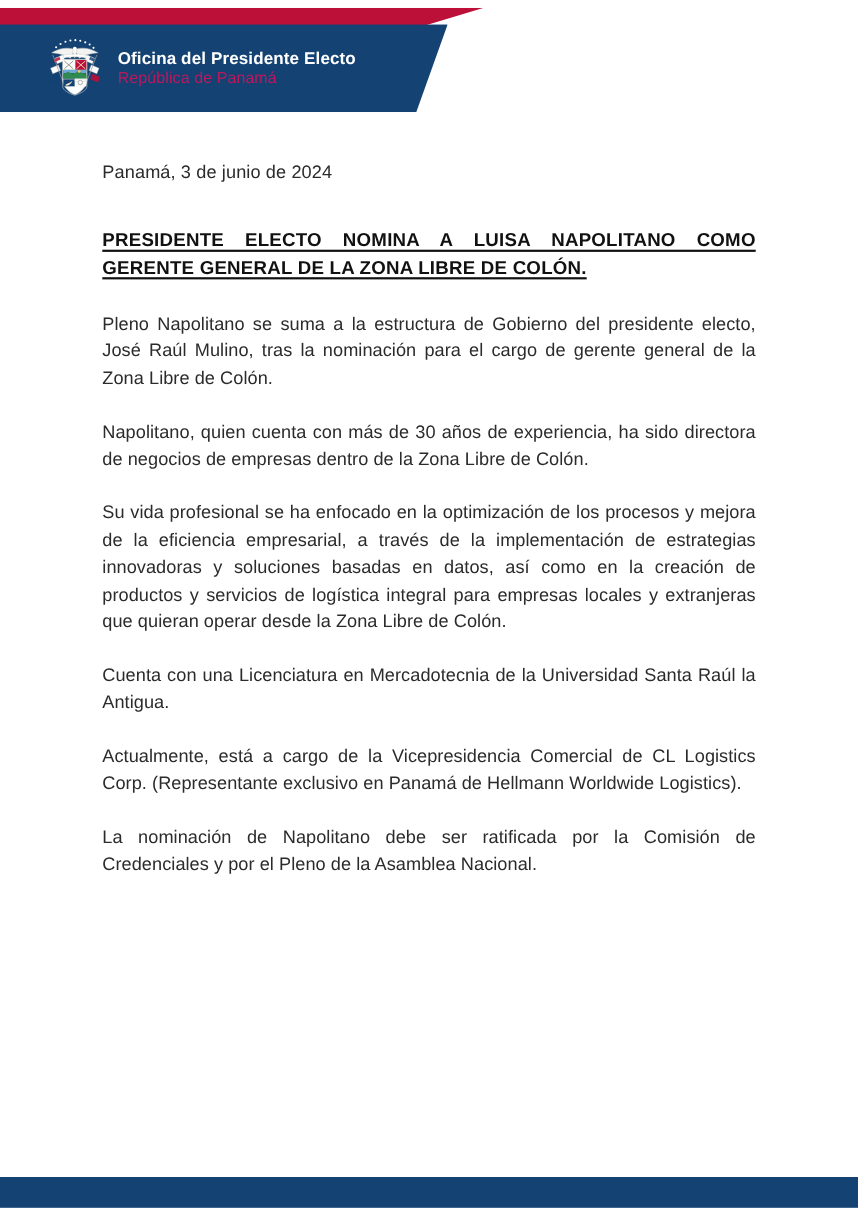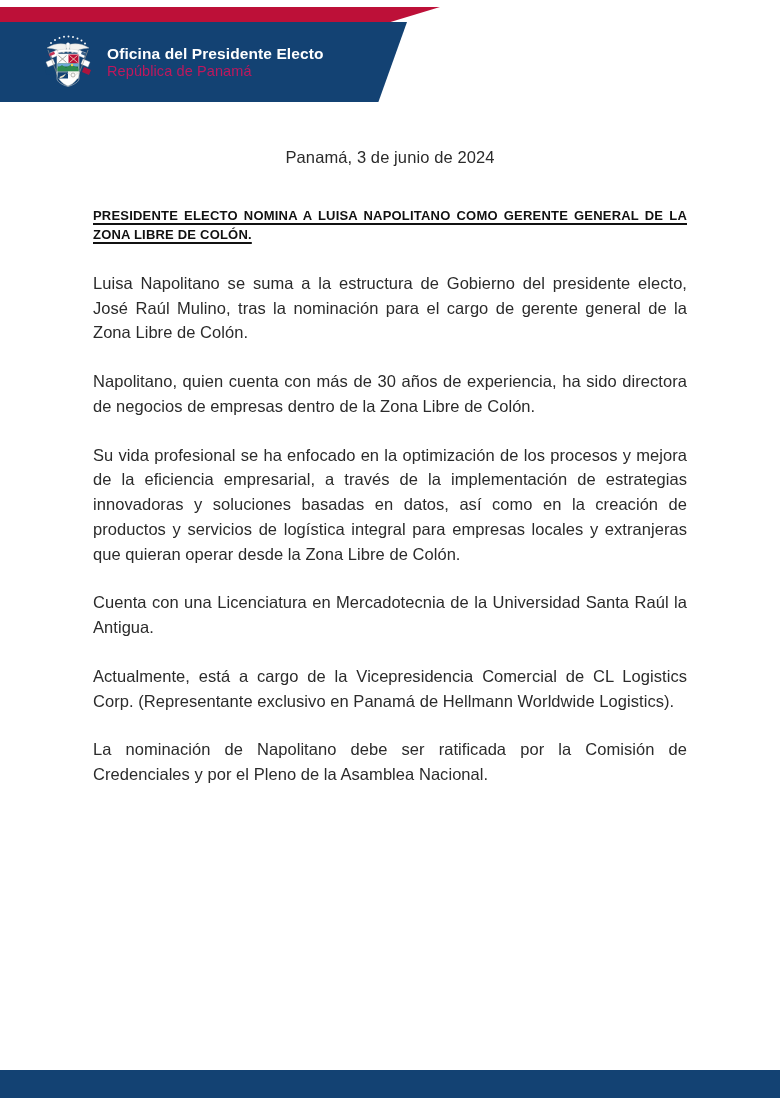--- a/index.html
+++ b/index.html
@@ -85,29 +85,29 @@
   }
 
   
   .content {
     position: absolute;
     left: 93px;
     top: 148px;
     width: 594px;
   }
   .doc-date {
-    text-align: center;
+    text-align: left;
     font-size: 16.5px;
     color: #2b2b2b;
     margin: 0 0 40px 0;
     letter-spacing: 0.1px;
   }
   .doc-title {
     margin: 0 0 26px 0;
-    font-size: 13px;
+    font-size: 17px;
     font-weight: bold;
     color: #111111;
     text-align: justify;
     text-align-last: left;
     text-decoration: underline;
     text-underline-offset: 3px;
     text-decoration-thickness: 1.6px;
     line-height: 1.46;
     letter-spacing: 0.2px;
   }
@@ -223,21 +223,21 @@
       </div>
     </div>
   </div>
 
   <div class="content">
 
     <p class="doc-date">Panamá, 3 de junio de 2024</p>
 
     <h1 class="doc-title">PRESIDENTE ELECTO NOMINA A LUISA NAPOLITANO COMO GERENTE GENERAL DE LA ZONA LIBRE DE COLÓN.</h1>
 
-    <p class="doc-p">Luisa Napolitano se suma a la estructura de Gobierno del presidente electo, José Raúl Mulino, tras la nominación para el cargo de gerente general de la Zona Libre de Colón.</p>
+    <p class="doc-p">Pleno Napolitano se suma a la estructura de Gobierno del presidente electo, José Raúl Mulino, tras la nominación para el cargo de gerente general de la Zona Libre de Colón.</p>
     <p class="doc-p">Napolitano, quien cuenta con más de 30 años de experiencia, ha sido directora de negocios de empresas dentro de la Zona Libre de Colón.</p>
     <p class="doc-p">Su vida profesional se ha enfocado en la optimización de los procesos y mejora de la eficiencia empresarial, a través de la implementación de estrategias innovadoras y soluciones basadas en datos, así como en la creación de productos y servicios de logística integral para empresas locales y extranjeras que quieran operar desde la Zona Libre de Colón.</p>
     <p class="doc-p">Cuenta con una Licenciatura en Mercadotecnia de la Universidad Santa Raúl la Antigua.</p>
     <p class="doc-p">Actualmente, está a cargo de la Vicepresidencia Comercial de CL Logistics Corp. (Representante exclusivo en Panamá de Hellmann Worldwide Logistics).</p>
     <p class="doc-p">La nominación de Napolitano debe ser ratificada por la Comisión de Credenciales y por el Pleno de la Asamblea Nacional.</p>
   </div>
 
   <div class="footer-bar"></div>
 
 </div>

